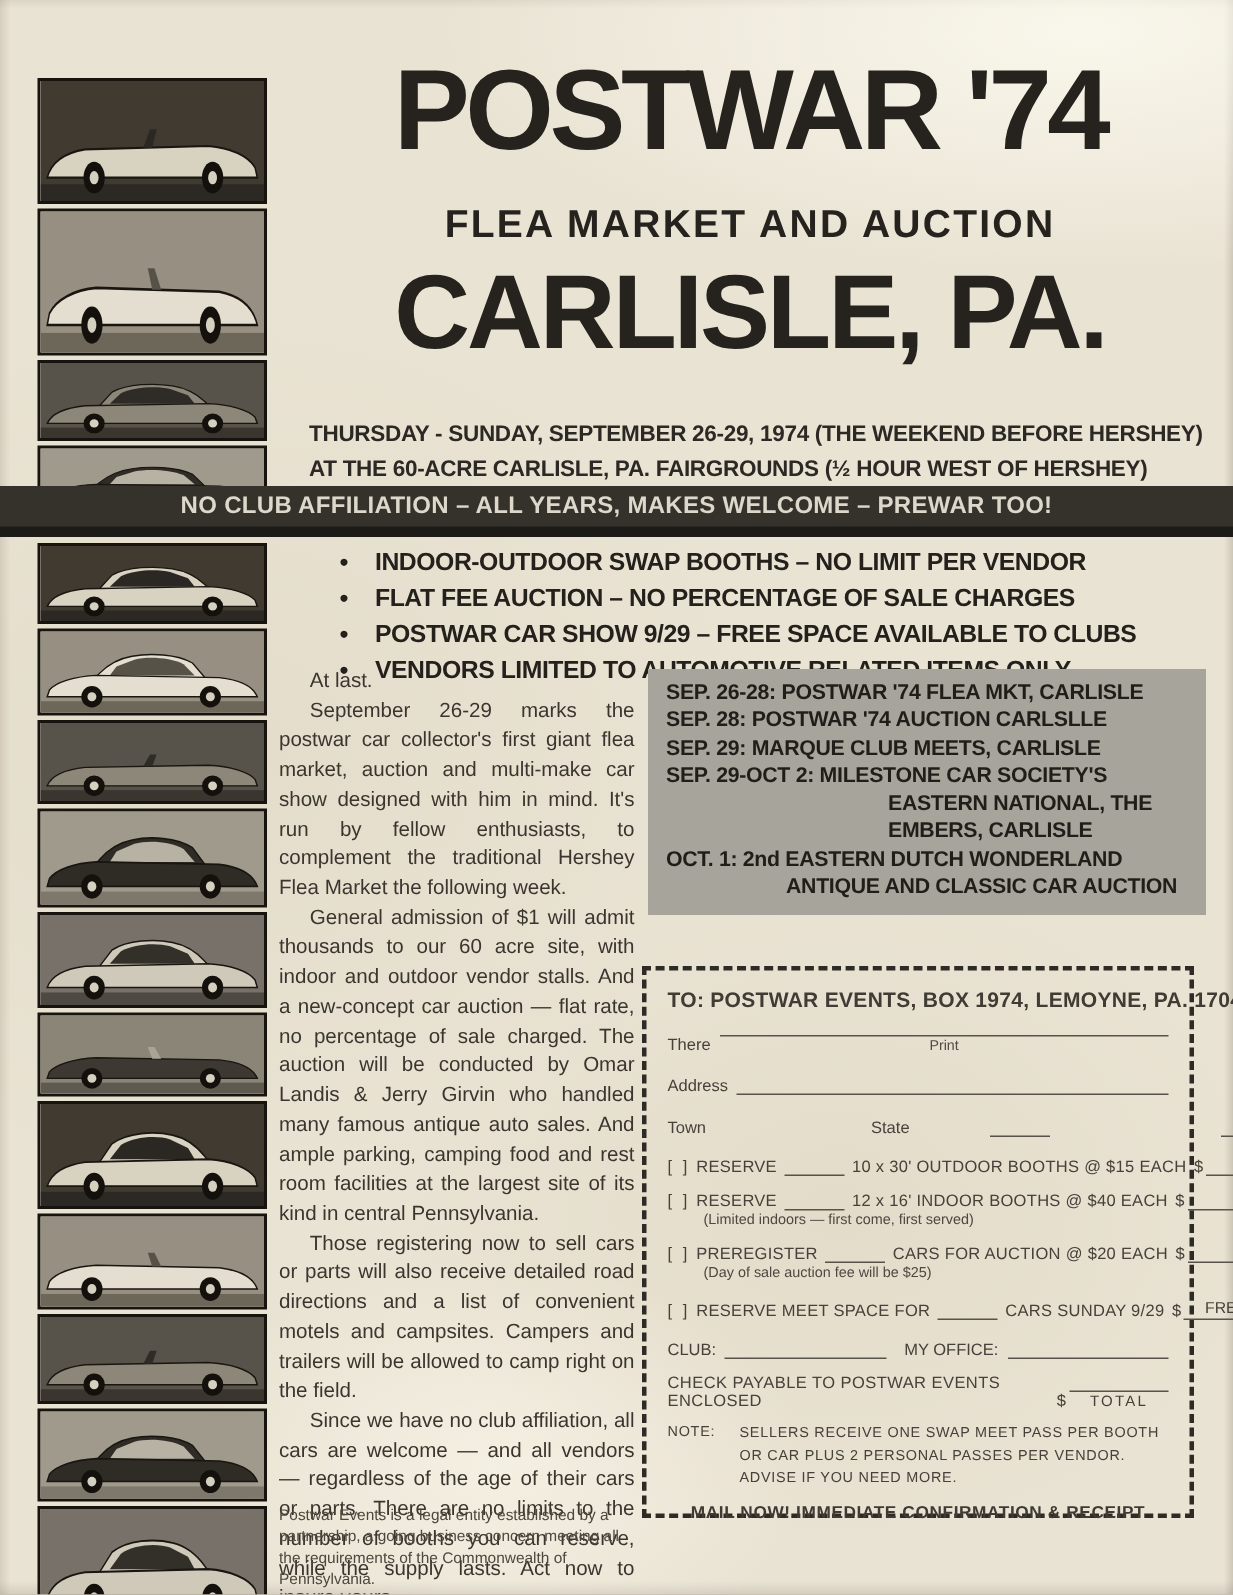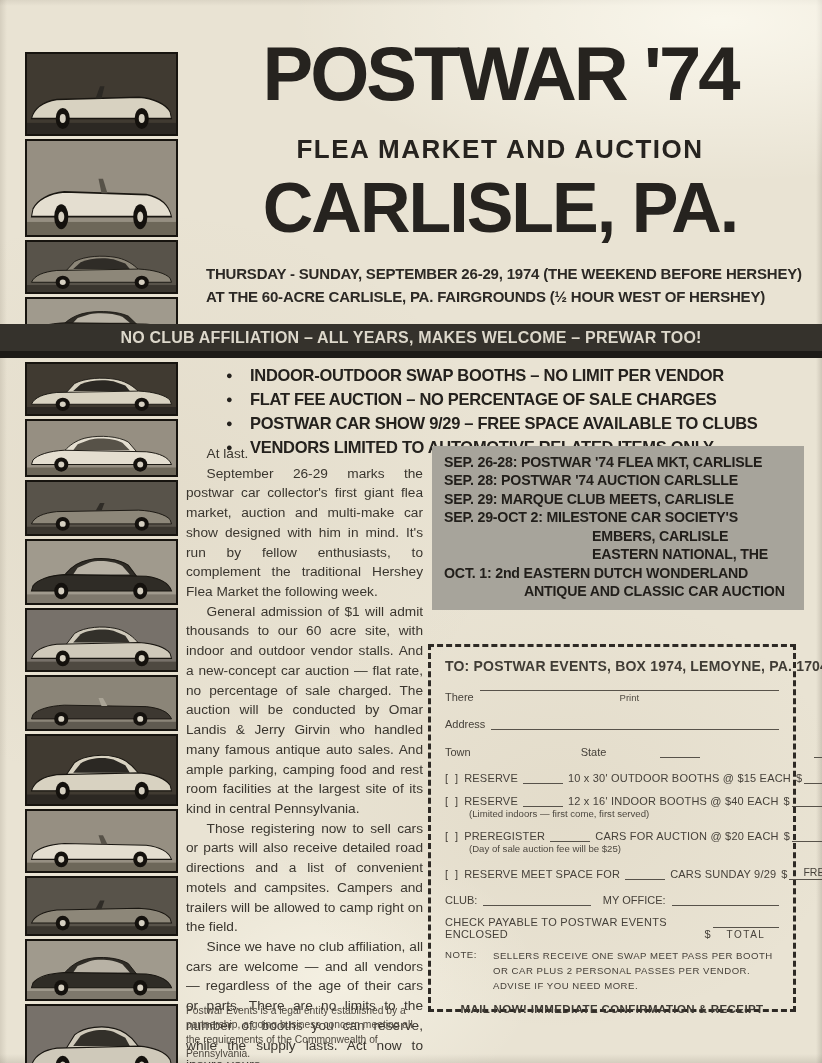--- a/index.html
+++ b/index.html
@@ -21,21 +21,21 @@
   .strip{position:absolute;left:25px;width:153px;display:flex;flex-direction:column;gap:3px;}
   .strip-top{top:52px;height:278px;}
   .strip-bottom{top:362px;height:680px;}
   .photo{border:2px solid #17140f;overflow:hidden;flex:none;}
   .photo svg{display:block;width:100%;height:100%;}
   
   .masthead{position:absolute;left:180px;top:36px;width:640px;text-align:center;color:#26231f;}
   .m-title{font-size:76px;font-weight:bold;letter-spacing:-3px;line-height:1;white-space:nowrap;}
   .m-sub{margin-top:22px;font-size:26px;font-weight:bold;letter-spacing:1.5px;white-space:nowrap;}
   .m-city{margin-top:8px;font-size:70px;font-weight:bold;letter-spacing:-2px;line-height:1;white-space:nowrap;}
-  .m-dates{margin-top:20px;text-align:left;padding-left:26px;font-size:15px;font-weight:bold;line-height:1.5;letter-spacing:-0.2px;color:#2c2925;}
+  .m-dates{margin-top:36px;text-align:left;padding-left:26px;font-size:15px;font-weight:bold;line-height:1.5;letter-spacing:-0.2px;color:#2c2925;}
   
   .banner{position:absolute;top:324px;left:0;width:822px;height:27px;background:#35322c;
     border-bottom:7px solid #1d1b17;color:#ddd8cb;font-weight:bold;font-size:16px;letter-spacing:0.2px;
     display:flex;align-items:center;justify-content:center;z-index:6;white-space:nowrap;}
   
   .bullets{position:absolute;left:224px;top:366px;width:600px;list-style:none;margin:0;padding:0;
     color:#24211d;font-weight:bold;font-size:16.5px;letter-spacing:-0.3px;}
   .bullets li{margin-bottom:5px;padding-left:26px;position:relative;white-space:nowrap;}
   .bullets li .dot{position:absolute;left:2px;top:3px;font-size:11px;}
   
@@ -341,22 +341,22 @@
 
   </section>
 
   <div class="fine-print">Postwar Events is a legal entity established by a partnership, a going business concern meeting all the requirements of the Commonwealth of Pennsylvania.</div>
 
   <section class="calendar">
     <div class="cal-line">SEP. 26-28:  POSTWAR '74 FLEA MKT, CARLISLE</div>
     <div class="cal-line">SEP. 28:  POSTWAR '74 AUCTION CARLSLLE</div>
     <div class="cal-line">SEP. 29:  MARQUE CLUB MEETS, CARLISLE</div>
     <div class="cal-line">SEP. 29-OCT 2:  MILESTONE CAR SOCIETY'S</div>
+    <div class="cal-line ind1">EASTERN NATIONAL, THE</div>
     <div class="cal-line ind1">EMBERS, CARLISLE</div>
-    <div class="cal-line ind1">EASTERN NATIONAL, THE</div>
     <div class="cal-line">OCT. 1:  2nd EASTERN DUTCH WONDERLAND</div>
     <div class="cal-line ind2">ANTIQUE AND CLASSIC CAR AUCTION</div>
   </section>
 
   <section class="coupon">
     <div class="to-line">TO: POSTWAR EVENTS, BOX 1974, LEMOYNE, PA. 17043</div>
 
     <div class="frow name-row">
       <span class="flabel">There</span>
       <span class="line-hint">

